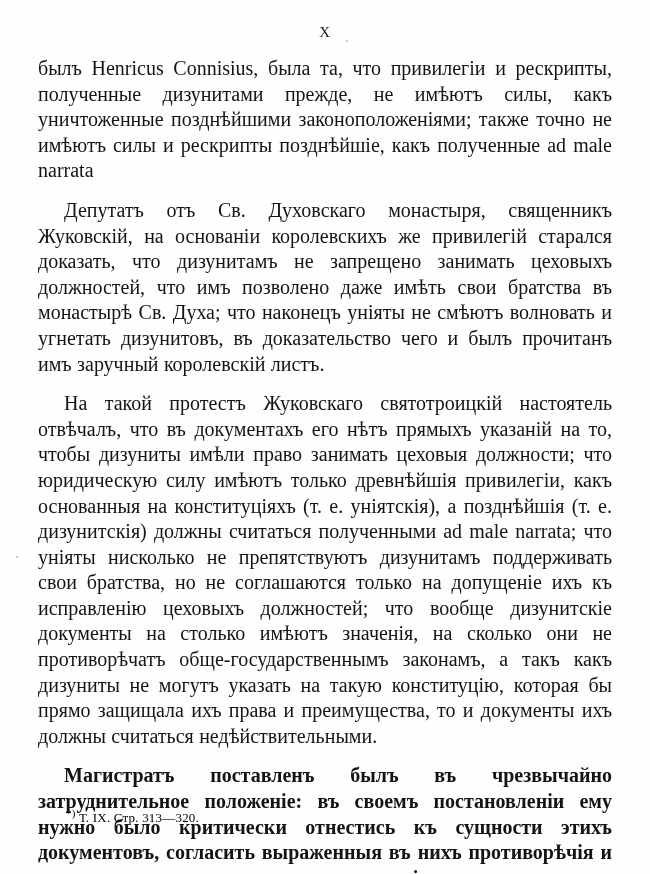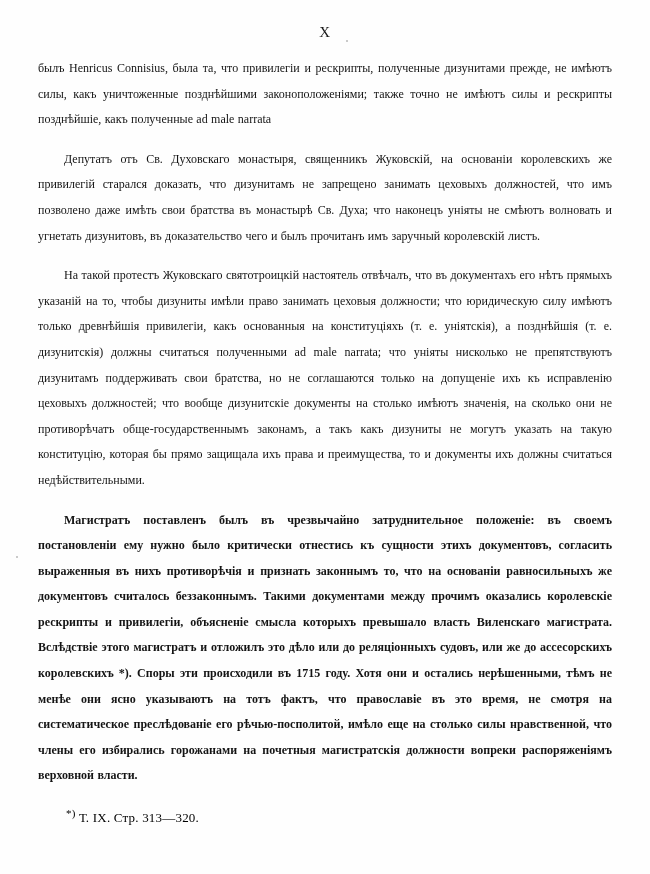--- a/index.html
+++ b/index.html
@@ -33,21 +33,21 @@
     color: #1a1a1a;
   }
   .body-text {
     position: absolute;
     top: 56px;
     left: 38px;
     width: 574px;
   }
   p.para {
     margin: 0 0 14px 0;
-    font-size: 12px;
+    font-size: 20px;
     line-height: 25.6px;
     text-align: justify;
     text-justify: inter-word;
     text-indent: 26px;
     color: #141414;
     word-spacing: 0.4px;
   }
   p.para.no-indent {
     text-indent: 0;
   }

